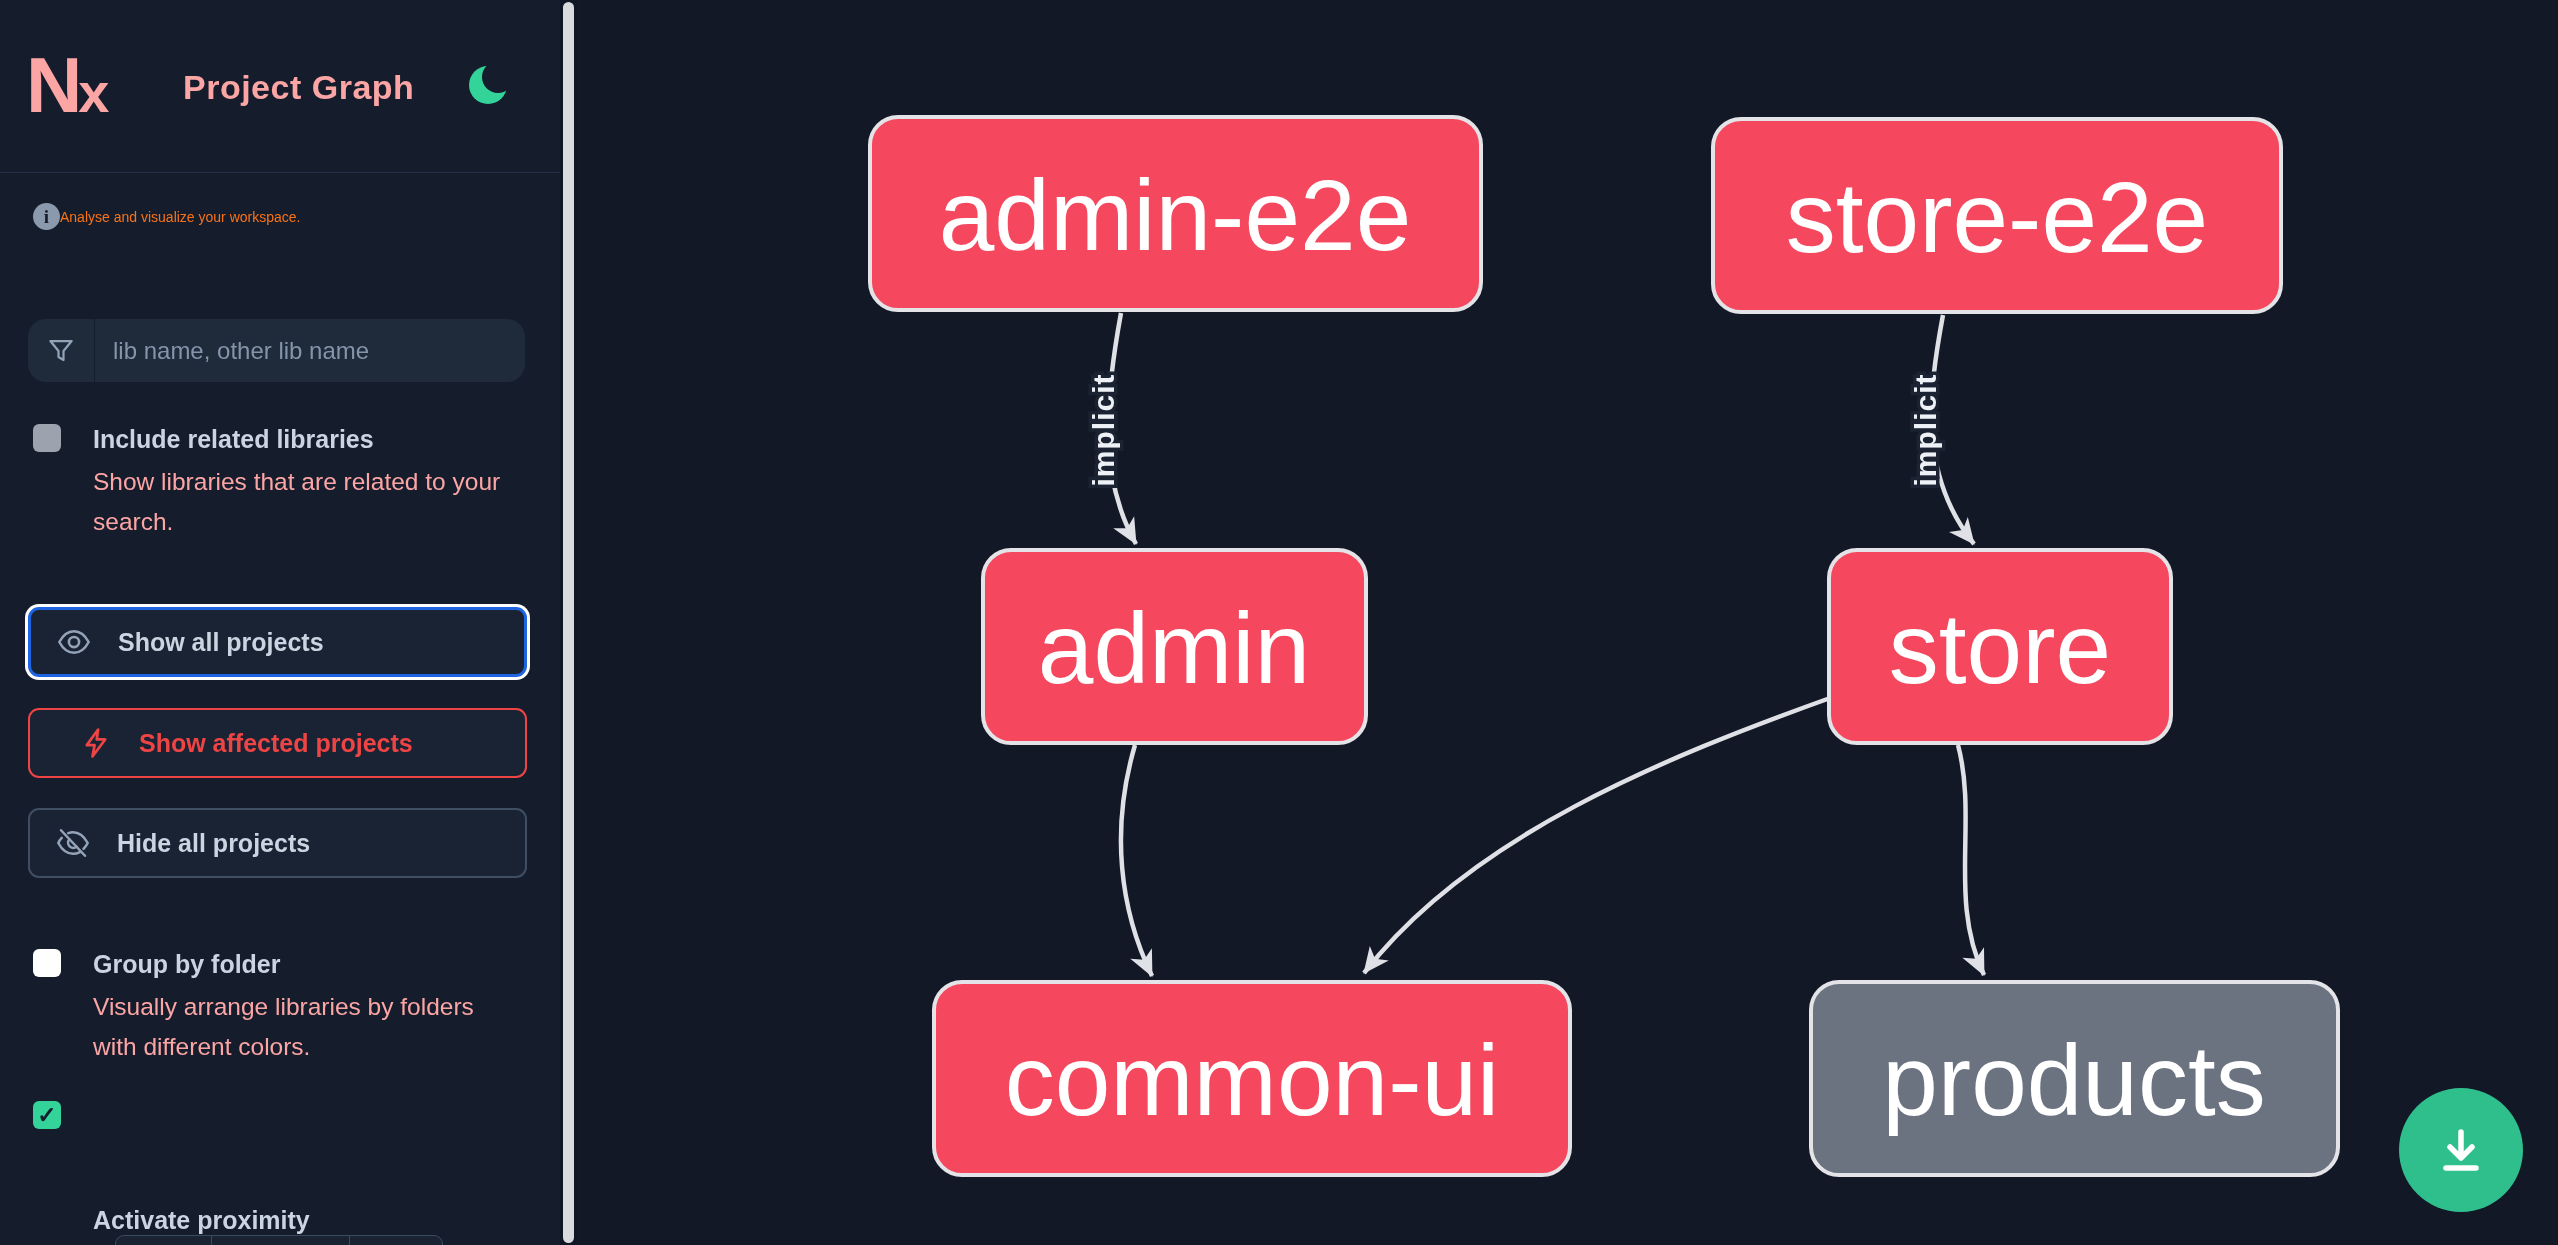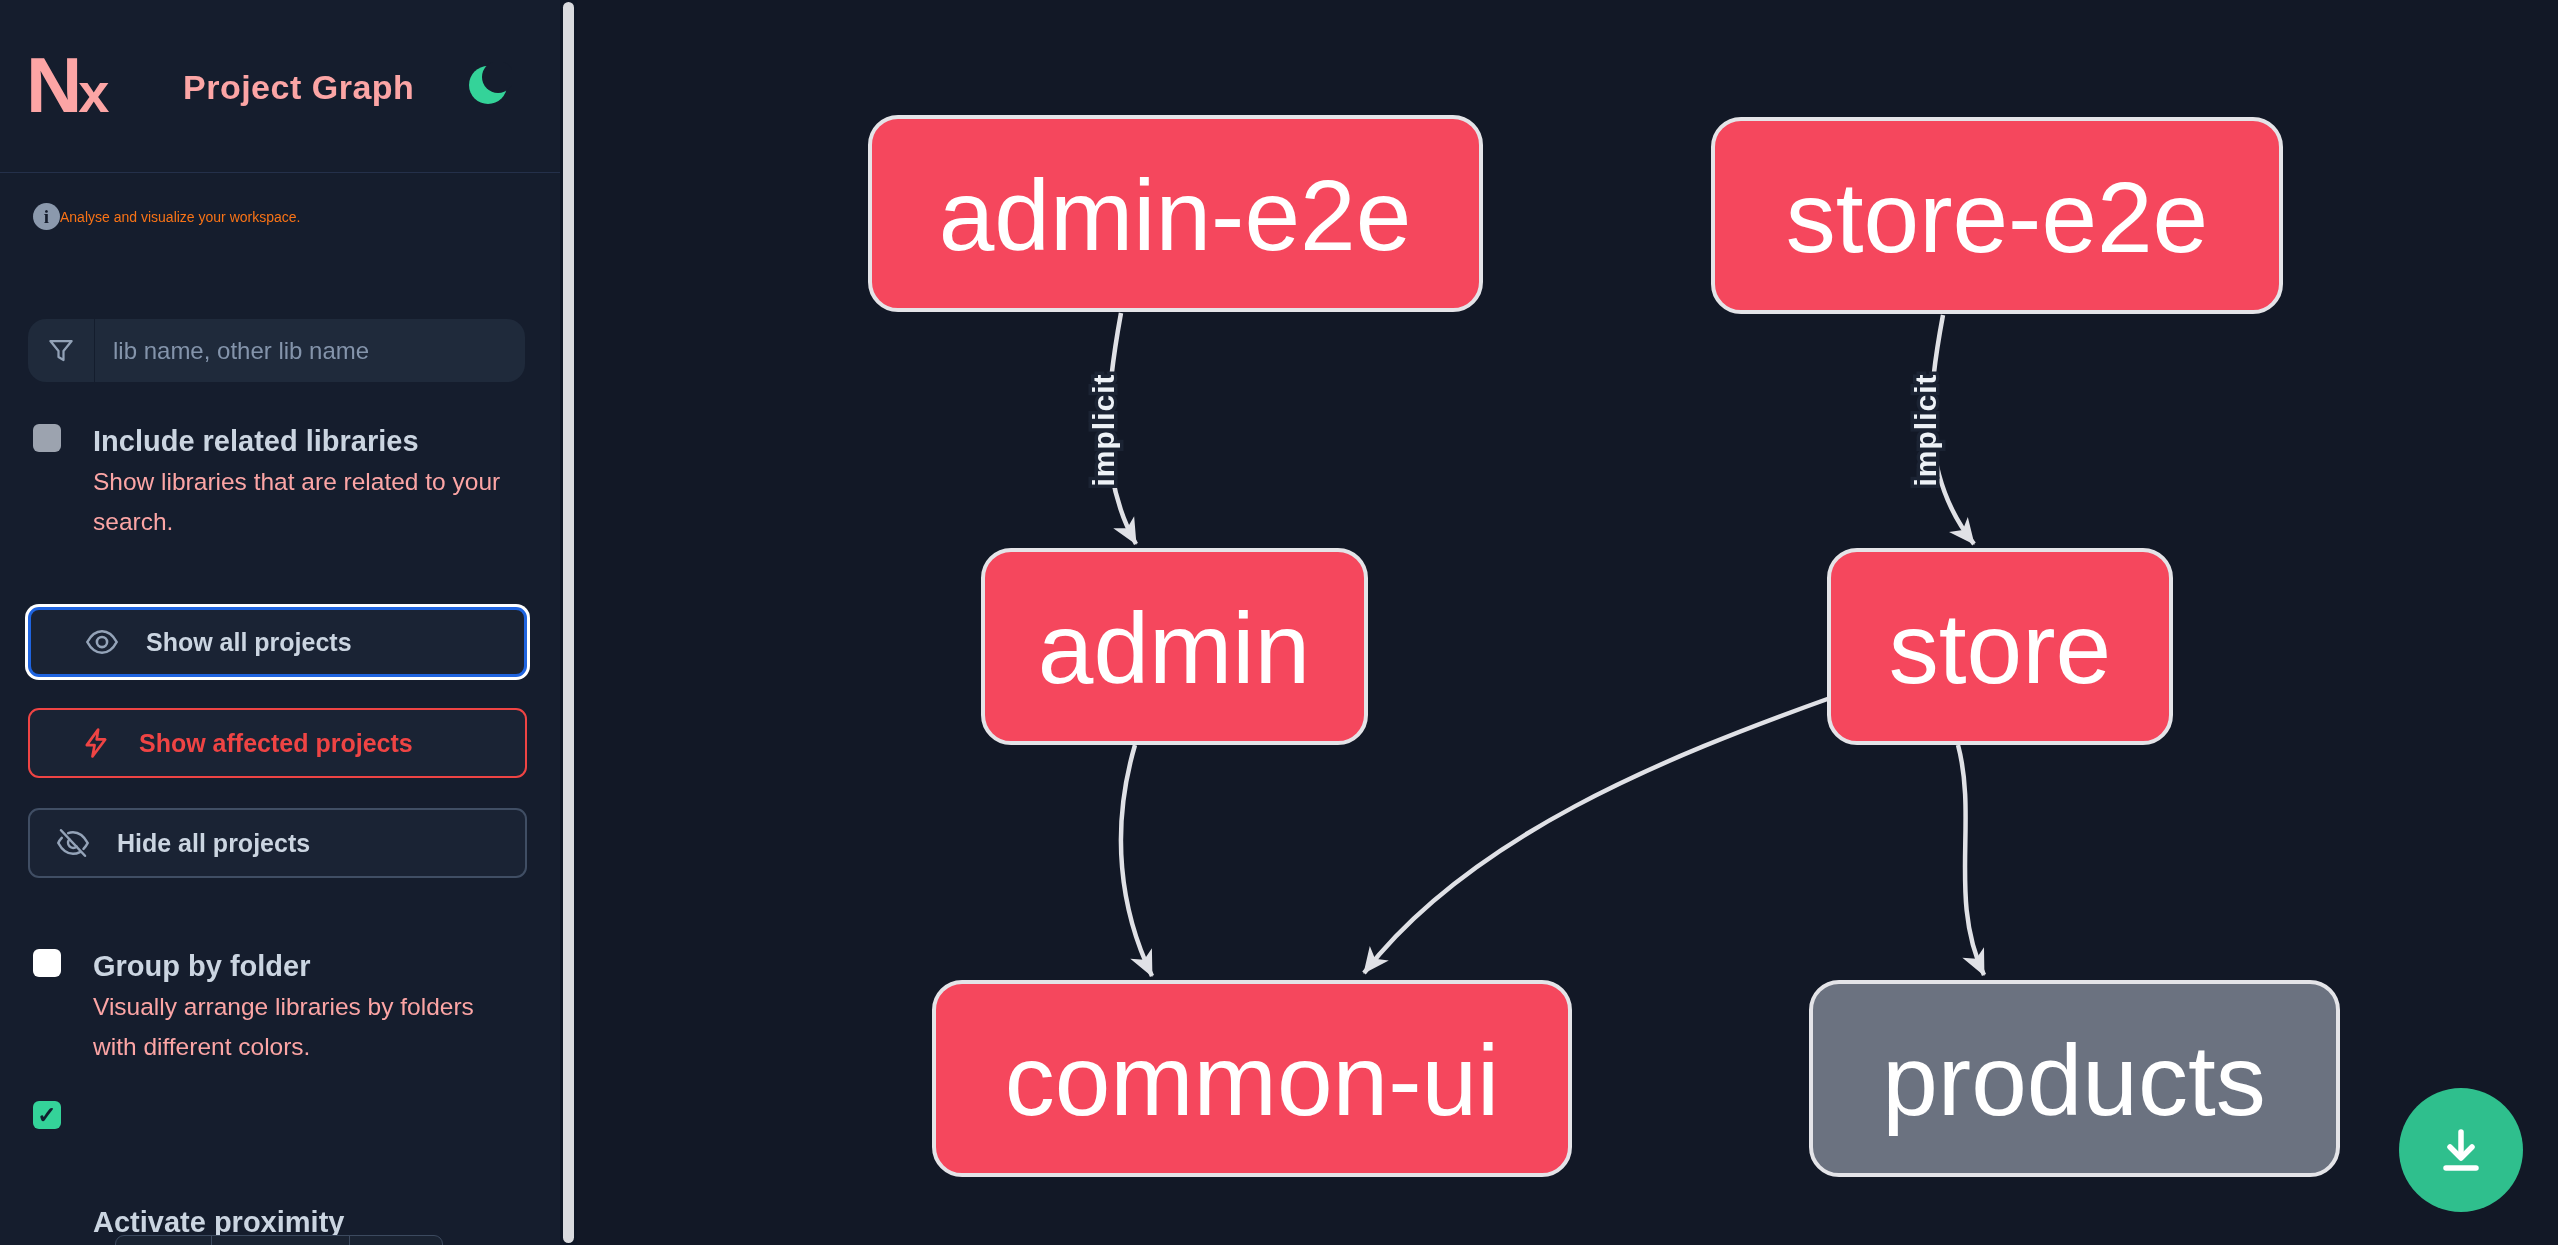--- a/index.html
+++ b/index.html
@@ -70,21 +70,21 @@
     font-family:"Liberation Sans", sans-serif;
     font-size:24px; color:#e2e8f0; padding:0 18px;
   }
   .search-input::placeholder { color:#8494ab; opacity:1; }
 
   .check-box {
     position:absolute; left:33px; width:28px; height:28px; border-radius:6px;
     display:flex; align-items:center; justify-content:center;
   }
   .check-label {
-    position:absolute; left:93px; font-size:29px; font-weight:600; color:#cbd5e1;text-align:right;
+    position:absolute; left:93px; font-size:25px; font-weight:600; color:#cbd5e1;text-align:right;
   }
   .check-desc {
     position:absolute; left:93px; width:420px;
     font-size:24.5px; line-height:40px; color:#fca5a5;
   }
   .check-mark { color:#10202f; font-size:23px; font-weight:700; line-height:1; }
 
   .side-btn {
     position:absolute; left:28px; width:499px; height:70px; border-radius:11px;
     background:#1a2334; display:flex; align-items:center; cursor:pointer;
@@ -181,21 +181,21 @@
         <path d="M3.5 4 H20.5 L14 12 V19.2 L10 16.8 V12 Z" fill="none" stroke="#92a2b7" stroke-width="1.8" stroke-linejoin="round"></path>
       </svg>
     </div>
     <input class="search-input" type="text" placeholder="lib name, other lib name" style="">
   </div>
 
   <div class="check-box" style="top:424px; background:#9ca3af;"></div>
   <div class="check-label" style="top:425px;">Include related libraries</div>
   <div class="check-desc" style="top:462px;">Show libraries that are related to your search.</div>
 
-  <div class="side-btn btn-blue" style="top:607px;padding-left:28px;">
+  <div class="side-btn btn-blue" style="top:607px;">
     <span class="icon">
       <svg width="36" height="36" viewBox="0 0 24 24" fill="none" stroke="#94a3b8" stroke-width="1.7" stroke-linecap="round" stroke-linejoin="round">
         <path d="M2.2 12 C5 6.8, 8.3 4.8, 12 4.8 C15.7 4.8, 19 6.8, 21.8 12 C19 17.2, 15.7 19.2, 12 19.2 C8.3 19.2, 5 17.2, 2.2 12 Z"></path>
         <circle cx="12" cy="12" r="3.4"></circle>
       </svg>
     </span>
     <span class="lbl">Show all projects</span>
   </div>
 
   <div class="side-btn btn-red" style="top:708px;">

